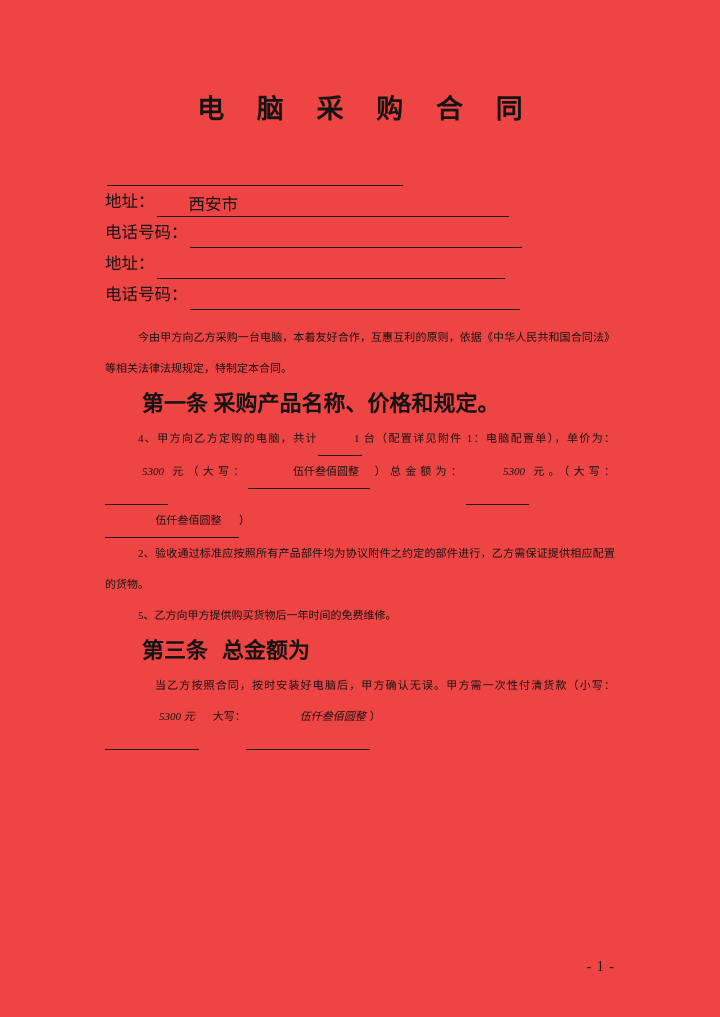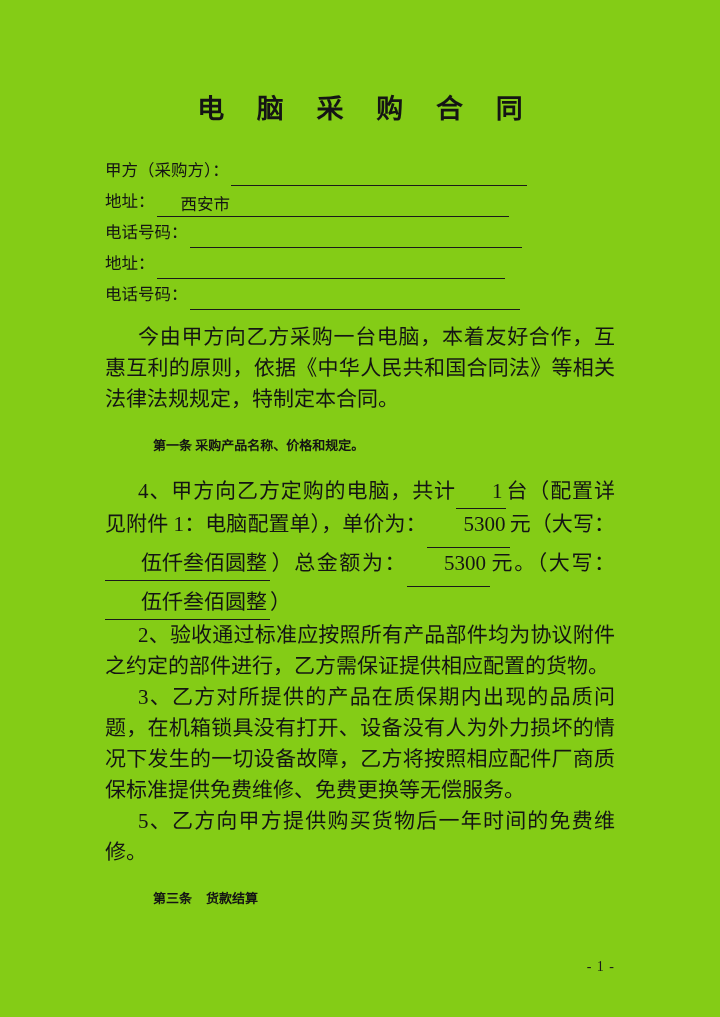--- a/index.html
+++ b/index.html
@@ -9,21 +9,21 @@
     background: #ffffff;
   }
   body {
     font-family: "Liberation Serif", "DejaVu Serif", serif;
     color: #141414;
   }
   .page {
     position: relative;
     width: 720px;
     height: 1017px;
-    background: #84cc16;
+    background: #ef4444;
     overflow: hidden;
     box-sizing: border-box;
   }
   .sheet {
     position: absolute;
     left: 105px;
     top: 0;
     width: 510px;
   }
 
@@ -59,69 +59,70 @@
   }
   .field-rule {
     flex: 1 1 auto;
     position: relative;
     border-bottom: 1.1px solid #1a1a1a;
     height: 22px;
     margin-left: 2px;
   }
   .field-rule .field-value {
     position: absolute;
-    left: 24px;
+    left: 32px;
     bottom: 1px;
     font-size: 16.5px;
     line-height: 20px;
     white-space: nowrap;
     text-align: center;
   }
   
   .rule-w1 { max-width: 296px; }
   .rule-w2 { max-width: 352px; }
   .rule-w3 { max-width: 332px; }
   .rule-w4 { max-width: 305px; }
   .rule-w5 { max-width: 348px; }
   .rule-w6 { max-width: 330px; }
 
   
   .body-block {
     margin-top: 12px;
   }
   p.para {
     margin: 0;
-    font-size: 21px;
+    font-size: 11px;
     line-height: 31px;
     text-align: justify;
     text-justify: inter-ideograph;
     white-space: normal;
   }
   p.indent2 { text-indent: 33px; }
   p.indent3 { text-indent: 50px; }
   p.heading {
     font-weight: 700;
     text-indent: 33px;
-    margin: 15px;
-    font-size: 13px;
+    margin: 4px;
+    font-size: 22px;
     line-height: 31px;
   }
   .gapwide { display: inline-block; width: 14px; }
 
   
   .blank {
     border-bottom: 1.1px solid #1a1a1a;
     padding: 0 3px 1px 3px;
     display: inline-block;
     text-align: center;
   }
   .blank-pad {
     border-bottom: 1.1px solid #1a1a1a;
-    padding: 0 4px 7px 4px;
+    padding: 0 4px 17px 4px;
     display: inline-block;
+    font-style: italic;
   }
   .blank-wide-a { min-width: 116px; text-align: center; }
   .blank-wide-b { min-width: 128px; text-align: center; }
   .blank-num { min-width: 16px; }
 
   
   .page-footer {
     position: absolute;
     left: 0;
     right: 0;
@@ -137,21 +138,20 @@
 <body>
 
 <div class="page">
   <div class="sheet">
 
     <h1 class="doc-title">电 脑 采 购 合 同</h1>
 
     <div class="form-block">
 
       <div class="field-row">
-        <span class="field-label">甲方（采购方）：</span>
         <span class="field-rule rule-w1">
           <span class="field-value"></span>
         </span>
       </div>
 
       <div class="field-row">
         <span class="field-label">地址：</span>
         <span class="field-rule rule-w2">
           <span class="field-value">西安市</span>
         </span>
@@ -186,24 +186,24 @@
       <p class="para indent2">今由甲方向乙方采购一台电脑，本着友好合作，互惠互利的原则，依据《中华人民共和国合同法》等相关法律法规规定，特制定本合同。</p>
 
       <p class="heading">第一条 采购产品名称、价格和规定。</p>
 
       <p class="para indent2"><span>4、甲方向乙方定购的电脑，共计</span><span class="blank blank-num">1</span><span>台（配置详见附件 1：电脑配置单），单价为：</span><span class="blank-pad">5300</span><span>元（大写：</span><span class="blank blank-wide-a">伍仟叁佰圆整</span><span>）总金额为：</span><span class="blank-pad">5300</span><span>元。（大写：</span><span class="blank blank-wide-b">伍仟叁佰圆整</span><span>）</span></p>
 
 
 
       <p class="para indent2">2、验收通过标准应按照所有产品部件均为协议附件之约定的部件进行，乙方需保证提供相应配置的货物。</p>
 
-      <p class="para indent2">3、乙方对所提供的产品在质保期内出现的品质问题，在机箱锁具没有打开、设备没有人为外力损坏的情况下发生的一切设备故障，乙方将按照相应配件厂商质保标准提供免费维修、免费更换等无偿服务。</p>
 
       <p class="para indent2">5、乙方向甲方提供购买货物后一年时间的免费维修。</p>
 
-      <p class="heading"><span>第三条</span><span class="gapwide"></span><span>货款结算</span></p>
-
+      <p class="heading"><span>第三条</span><span class="gapwide"></span><span>总金额为</span></p>
+
+      <p class="para indent3"><span>当乙方按照合同，按时安装好电脑后，甲方确认无误。甲方需一次性付清货款（小写：</span><span class="blank-pad">5300 元</span><span class="gapwide"></span><span>大写：</span><span class="blank-pad">伍仟叁佰圆整</span><span>）</span></p>
 
     </div>
   </div>
 
   <div class="page-footer">- 1 -</div>
 </div>
 
 </body></html>

